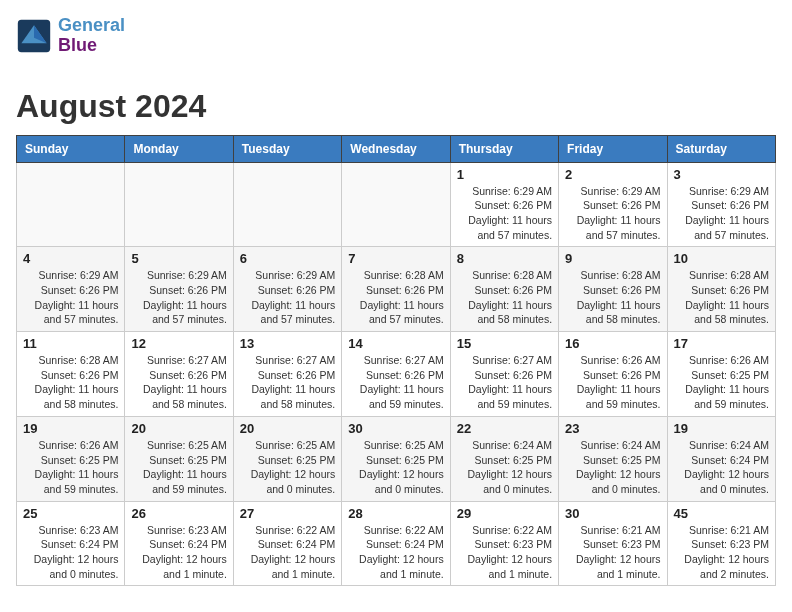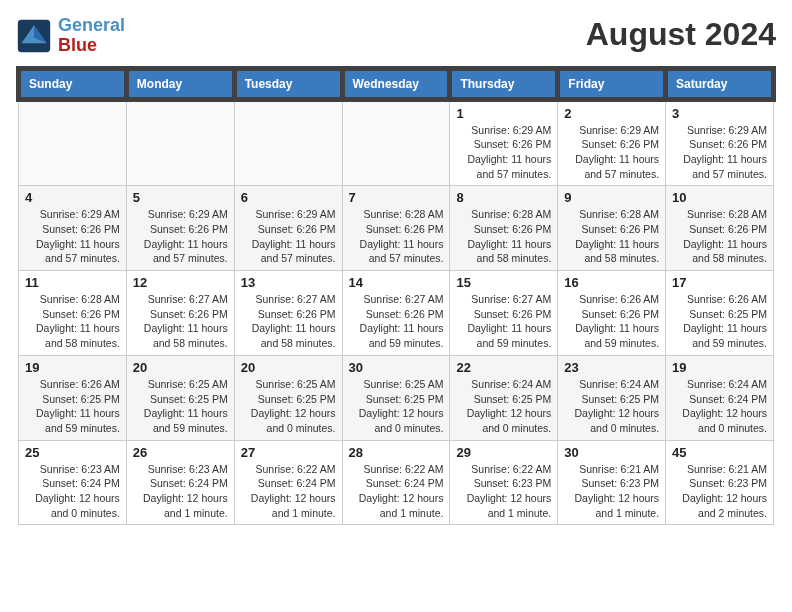--- a/index.html
+++ b/index.html
@@ -8,40 +8,42 @@
       background: #fff;
       width: 792px;
       min-height: 612px;
       padding: 16px;
     }
     .header {
       display: flex;
       justify-content: space-between;
       align-items: flex-start;
       margin-bottom: 10px;
+      flex-direction: column;
     }
     .logo {
       display: flex;
       align-items: center;
       gap: 6px;
     }
     .logo-text {
       font-size: 18px;
       font-weight: bold;
       color: #1a1a2e;
       line-height: 1.1;
     }
     .logo-text span {
       color: #4a90c4;
     }
     .logo-icon {
       width: 36px;
       height: 36px;
     }
     .title-block {
+      margin-top: 32px;
     }
     .month-year {
       font-size: 32px;
       font-weight: bold;
       color: #333;
     }
     .location {
       font-size: 16px;
       color: #555;
     }
@@ -50,21 +52,21 @@
       border-collapse: collapse;
       font-size: 11px;
     }
     .calendar th {
       background: #3a7bbf;
       color: #fff;
       text-align: left;
       padding: 6px 8px;
       font-size: 12px;
       font-weight: bold;
-      border: 5px solid #404040;
+      border: 1px solid #404040;
     }
     .calendar td {
       border: 1px solid #ccc;
       vertical-align: top;
       padding: 4px 6px;
       width: 108px;
       min-height: 80px;
       height: 80px;
       background: #fff;
     }
@@ -92,21 +94,21 @@
 
 <div class="header">
   <div class="logo">
     <svg class="logo-icon" viewBox="0 0 40 40">
       <rect x="2" y="2" width="36" height="36" rx="4" fill="#1a3a5c"></rect>
       <polygon points="20,8 34,28 6,28" fill="#4a90c4"></polygon>
       <polygon points="20,8 34,28 20,22" fill="#2a6aaf"></polygon>
     </svg>
     <div class="logo-text">
       <div><span>General</span></div>
-      <div><span style="color:#b91c1c">Blue</span></div>
+      <div><span style="color:#701a75">Blue</span></div>
     </div>
   </div>
   <div class="title-block">
     <div class="month-year">August 2024</div>
   </div>
 </div>
 
 <table class="calendar">
   <thead>
     <tr>

